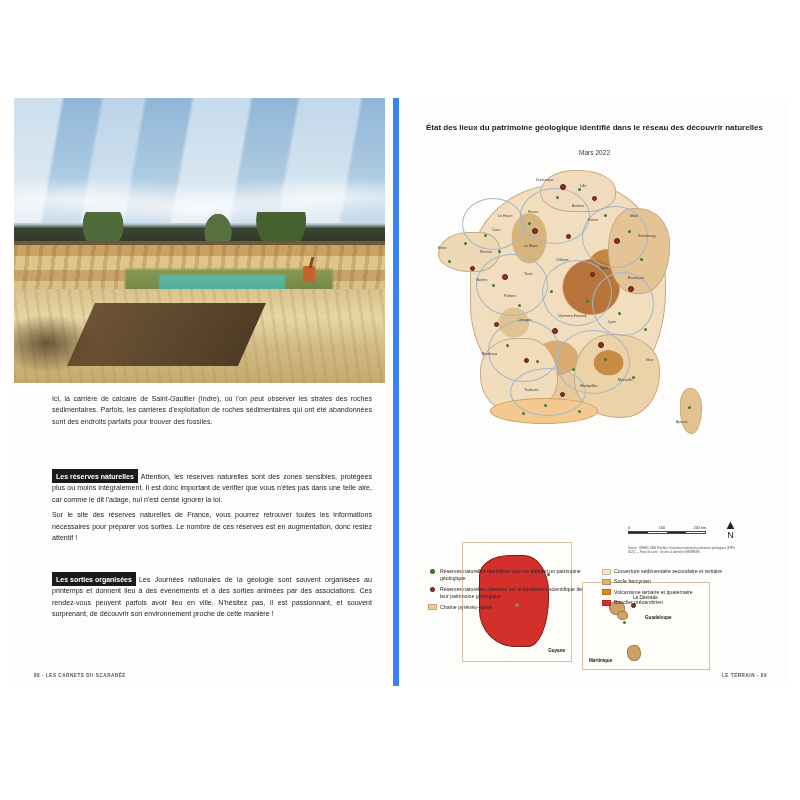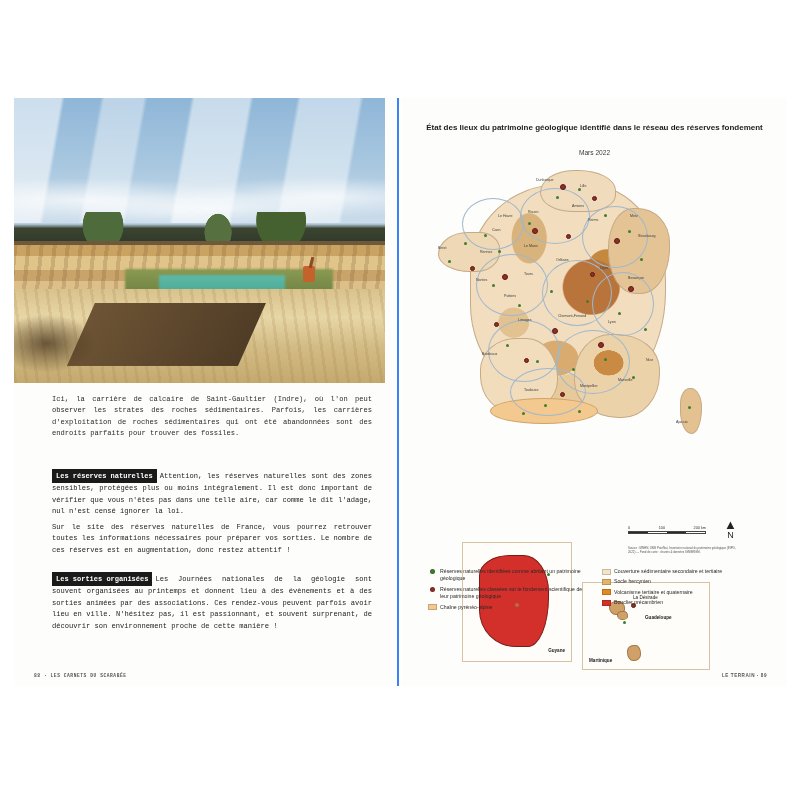--- a/index.html
+++ b/index.html
@@ -16,21 +16,21 @@
     background: #ffffff;
   }
 
   
   .page {
     position: absolute;
     top: 98px;
     height: 588px;
     background: #fdfdfc;
   }
-  .page.left  { left: 14px;  width: 385px; border-right: 2px solid #3b82f6; font-family: Liberation Mono, monospace; }
+  .page.left  { left: 14px;  width: 385px; border-right: 6px solid #3b82f6; }
   .page.right { left: 402px; width: 385px; }
 
   
   #photo {
     position: absolute;
     left: 0; top: 0;
     width: 371px; height: 285px;
     overflow: hidden;
     background: #b9cfe3;
   }
@@ -312,21 +312,21 @@
 
     <div class="block" id="block-sorties">
       <p><span class="badge">Les sorties organisées</span><span>Les Journées nationales de la géologie sont souvent organisées au printemps et donnent lieu à des évènements et à des sorties animées par des associations. Ces rendez-vous peuvent parfois avoir lieu en ville. N'hésitez pas, il est passionnant, et souvent surprenant, de découvrir son environnement proche de cette manière !</span></p>
     </div>
 
     <div class="footer l">88 · LES CARNETS DU SCARABÉE</div>
   </div>
 
   <div class="page right">
 
-    <div id="map-title">État des lieux du patrimoine géologique identifié dans le réseau des réserves fondement</div>
+    <div id="map-title">État des lieux du patrimoine géologique identifié dans le réseau des découvrir naturelles</div>
     <div id="map-subtitle">Mars 2022</div>
 
     <div id="map-canvas">
 
       <div class="fr" id="fr-main"></div>
       <div class="fr" id="fr-brittany"></div>
       <div class="fr" id="fr-north"></div>
       <div class="fr" id="fr-east"></div>
       <div class="fr" id="fr-southwest"></div>
       <div class="fr" id="fr-southeast"></div>

